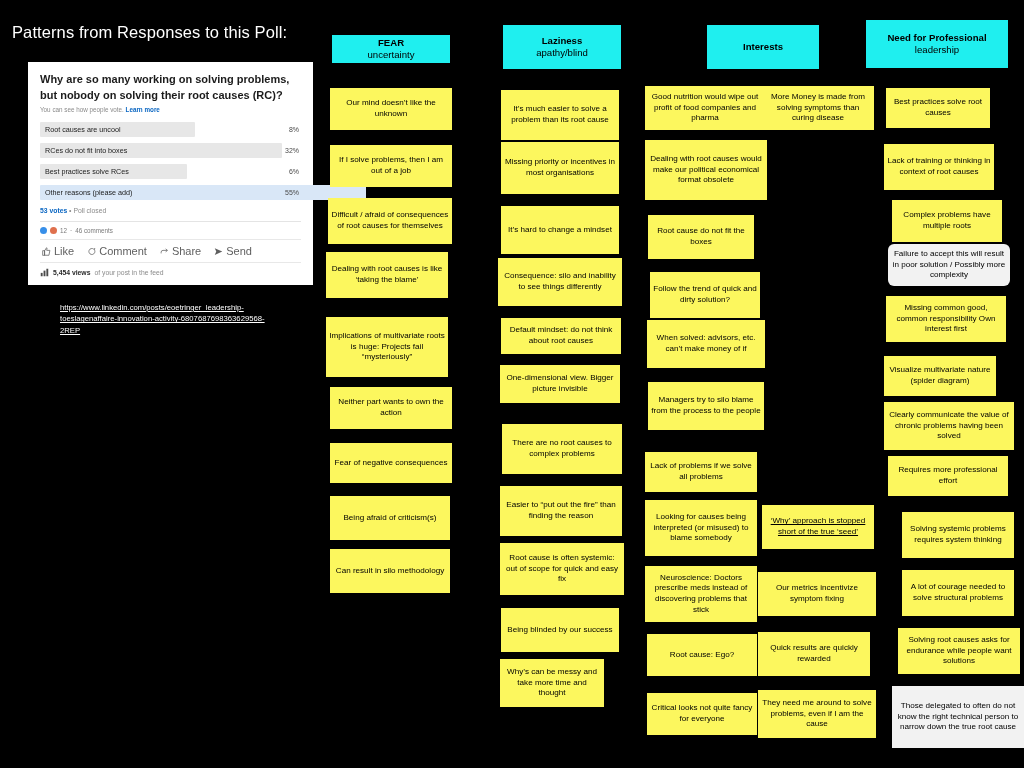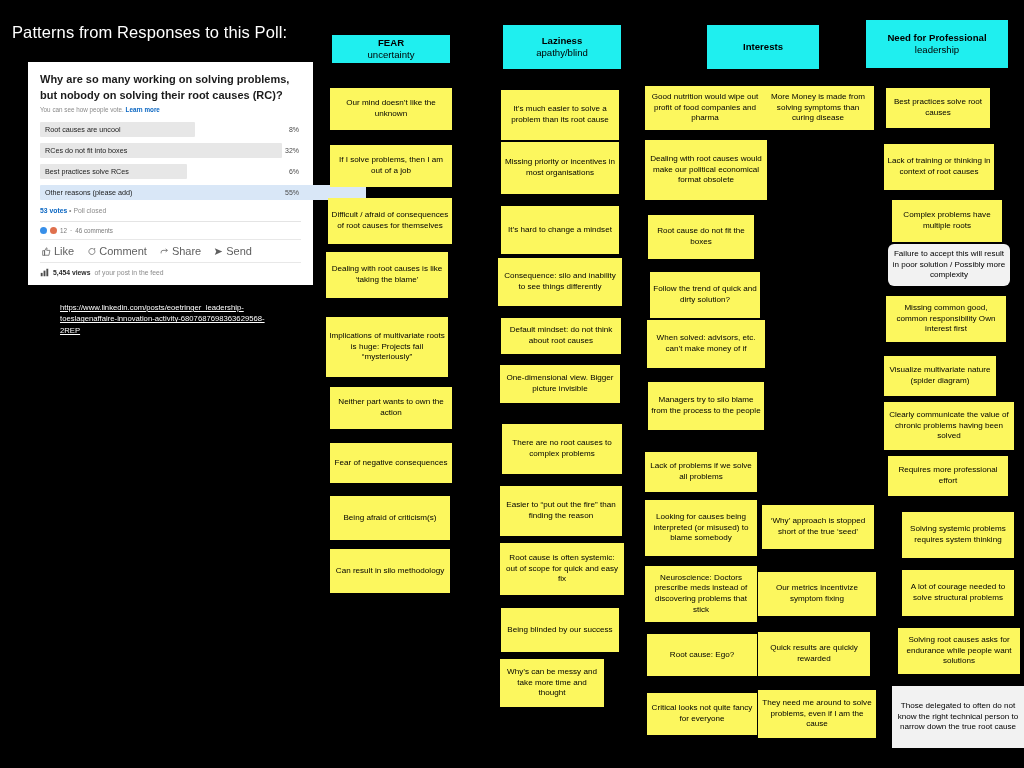--- a/index.html
+++ b/index.html
@@ -349,21 +349,21 @@
     </div>
     <div class="note" style="left: 648px; top: 382px; width: 116px; height: 48px;">
       <span>Managers try to silo blame from the process to the people</span>
     </div>
     <div class="note" style="left: 645px; top: 452px; width: 112px; height: 40px;">
       <span>Lack of problems if we solve all problems</span>
     </div>
     <div class="note" style="left: 645px; top: 500px; width: 112px; height: 56px;">
       <span>Looking for causes being interpreted (or misused) to blame somebody</span>
     </div>
-    <div class="note" style="left: 762px; top: 505px; width: 112px; height: 44px;">
+    <div class="note" style="left: 762px; top: 505px; width: 112px; height: 44px; text-decoration: underline;">
       <span>‘Why’ approach is stopped short of the true ‘seed’</span>
     </div>
     <div class="note" style="left: 645px; top: 566px; width: 112px; height: 56px;">
       <span>Neuroscience: Doctors prescribe meds instead of discovering problems that stick</span>
     </div>
     <div class="note" style="left: 758px; top: 572px; width: 118px; height: 44px;">
       <span>Our metrics incentivize symptom fixing</span>
     </div>
     <div class="note" style="left: 647px; top: 634px; width: 110px; height: 42px;">
       <span>Root cause: Ego?</span>

